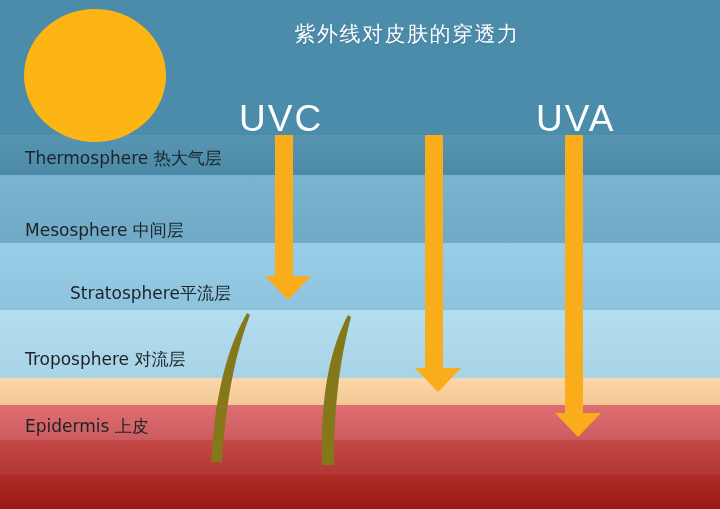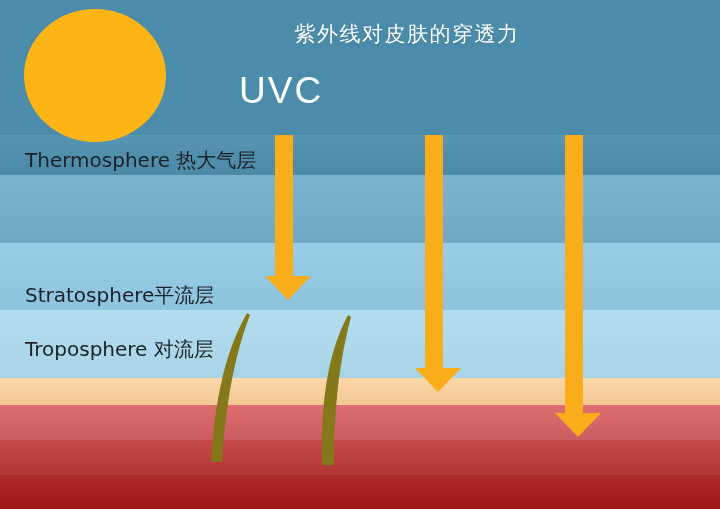--- a/index.html
+++ b/index.html
@@ -46,21 +46,21 @@
   .title{
     position:absolute;top:20px;left:0;width:720px;text-align:center;
     color:#ffffff;font-size:21px;letter-spacing:1.5px;
     font-family:Liberation Mono, monospace;
     text-shadow:0 1px 2px rgba(0,0,0,.12);
     margin-left:47px;
   }
 
   
   .uvlabel{
-    position:absolute;top:72px;color:#fdfeff;font-size:37px;
+    position:absolute;top:100px;color:#fdfeff;font-size:37px;
     letter-spacing:2px;font-weight:400;line-height:1;
     font-family:"Liberation Sans","DejaVu Sans",sans-serif;
   }
   .uv-c{left:239px;}
   .uv-b{left:392px;}
   .uv-a{left:536px;}
 
   
   .arrow{position:absolute;}
   .arrow .shaft{
@@ -81,27 +81,27 @@
   .a-uvb .shaft{height:233px;}
   .a-uvb .head{top:233px;}
 
   .a-uva{left:555px;top:135px;width:46px;}
   .a-uva .shaft{height:278px;}
   .a-uva .head{top:278px;}
 
   
   .layer-label{
     position:absolute;left:25px;color:#1c2226;
-    font-size:20px;white-space:nowrap;
+    font-size:17px;white-space:nowrap;
     font-family:"DejaVu Sans","Liberation Sans",sans-serif;
   }
   .ll-thermo{top:147px;}
   .ll-meso  {top:219px;}
-  .ll-strato{top:282px;}
-  .ll-tropo {top:336px;}
+  .ll-strato{top:282px;margin-left:45px;}
+  .ll-tropo {top:348px;}
   .ll-skin  {top:383px;}
   .ll-epi   {top:415px;}
   .ll-derm  {top:449px;}
   .ll-hypo  {top:481px;}
 
   
   .hairs{position:absolute;left:0;top:0;width:720px;height:509px;}
 </style>
 </head>
 <body>
@@ -116,36 +116,39 @@
   <div class="band b-skinsurf"></div>
   <div class="band b-epi"></div>
   <div class="band b-derm"></div>
   <div class="band b-hypo"></div>
 
   <div class="sun"></div>
 
   <div class="title">紫外线对皮肤的穿透力</div>
 
   <div class="uvlabel uv-c">UVC</div>
+  <div class="uvlabel uv-a">UVA</div>
 
   <div class="arrow a-uvc">
     <div class="shaft"></div>
     <div class="head"></div>
   </div>
   <div class="arrow a-uvb">
     <div class="shaft"></div>
     <div class="head"></div>
   </div>
   <div class="arrow a-uva">
     <div class="shaft"></div>
     <div class="head"></div>
   </div>
 
   <svg class="hairs" width="720" height="509" viewBox="0 0 720 509">
     <path d="M247 313 C 232 340, 216 380, 211 462 L 222 462 C 227 386, 239 344, 250 315 Z" fill="#84781a"></path>
     <path d="M348 315 C 332 345, 320 390, 322 465 L 334 465 C 334 392, 343 348, 351 317 Z" fill="#84781a"></path>
   </svg>
 
   <div class="layer-label ll-thermo">Thermosphere 热大气层</div>
+  <div class="layer-label ll-meso">Mesosphere 中间层</div>
   <div class="layer-label ll-strato">Stratosphere平流层</div>
   <div class="layer-label ll-tropo">Troposphere 对流层</div>
+  <div class="layer-label ll-epi">Epidermis  上皮</div>
 
 </div>
 
 </body></html>

